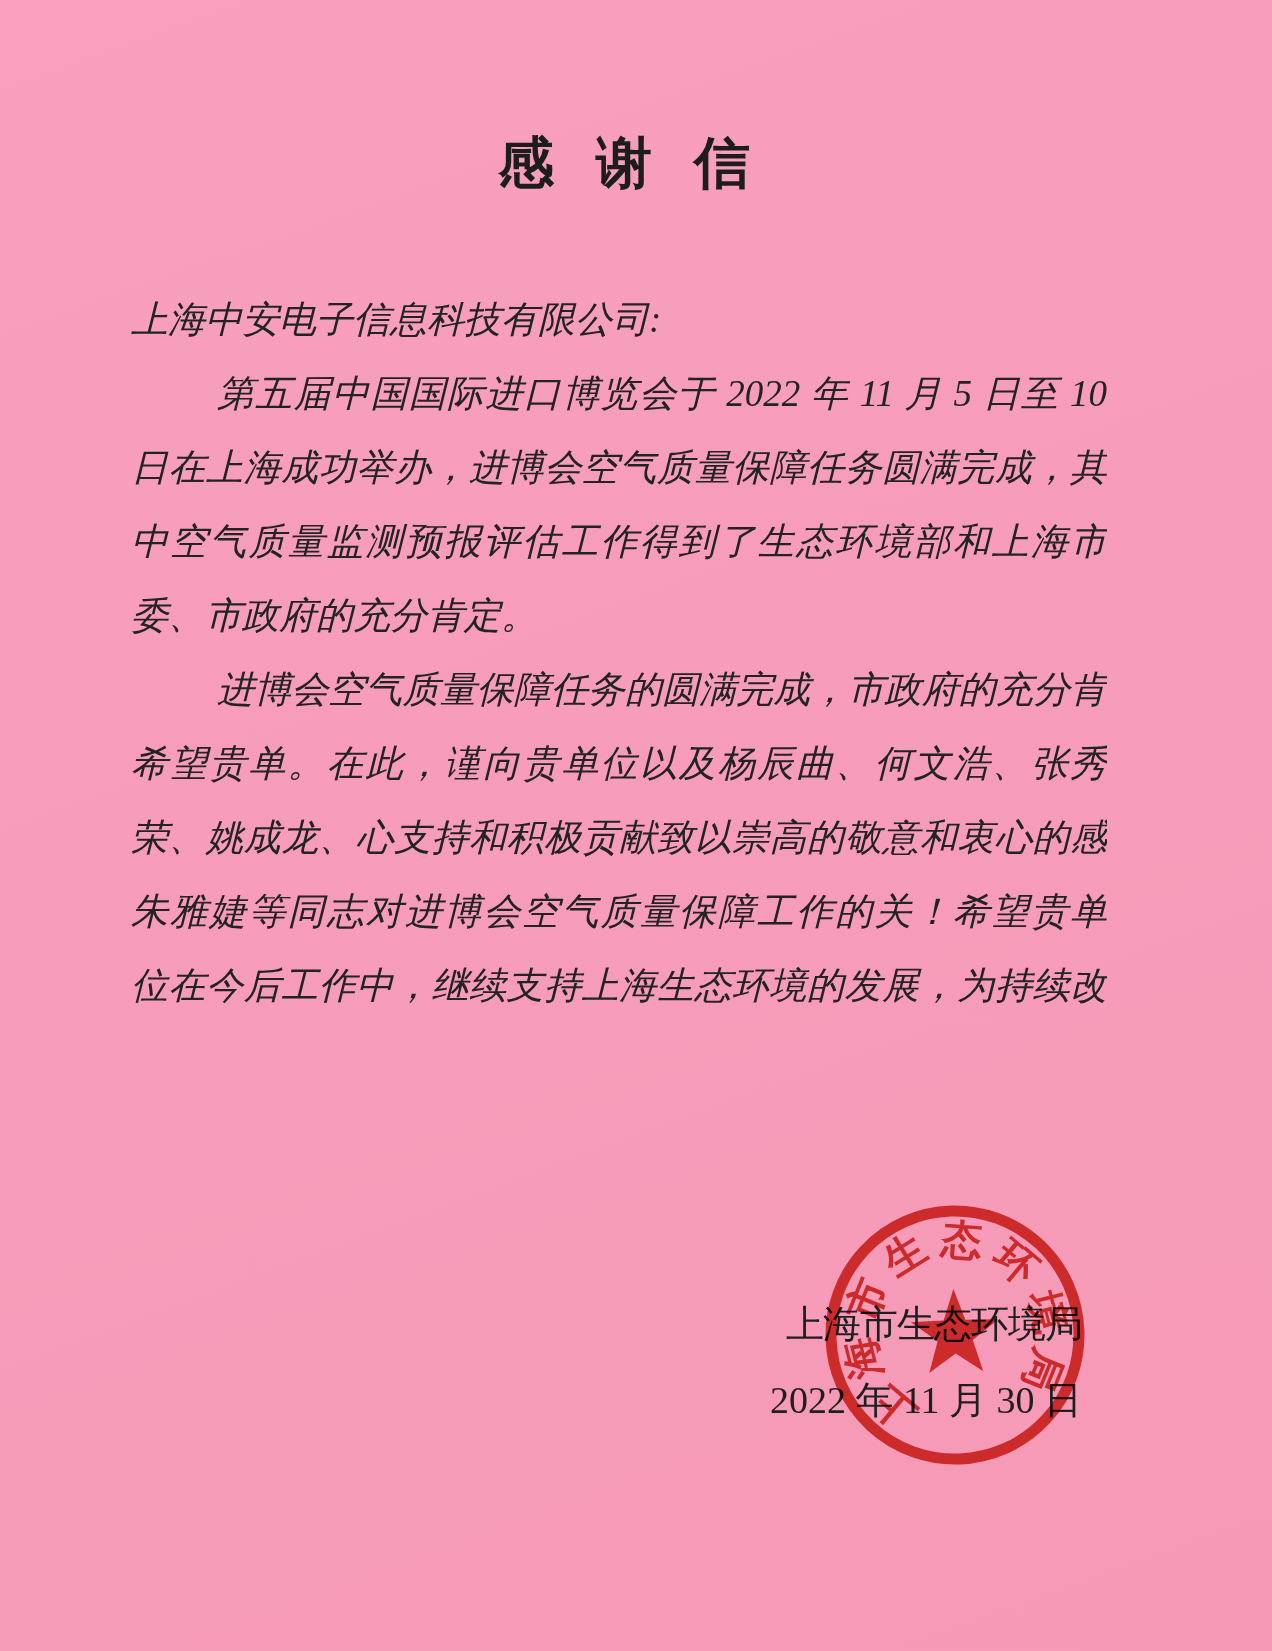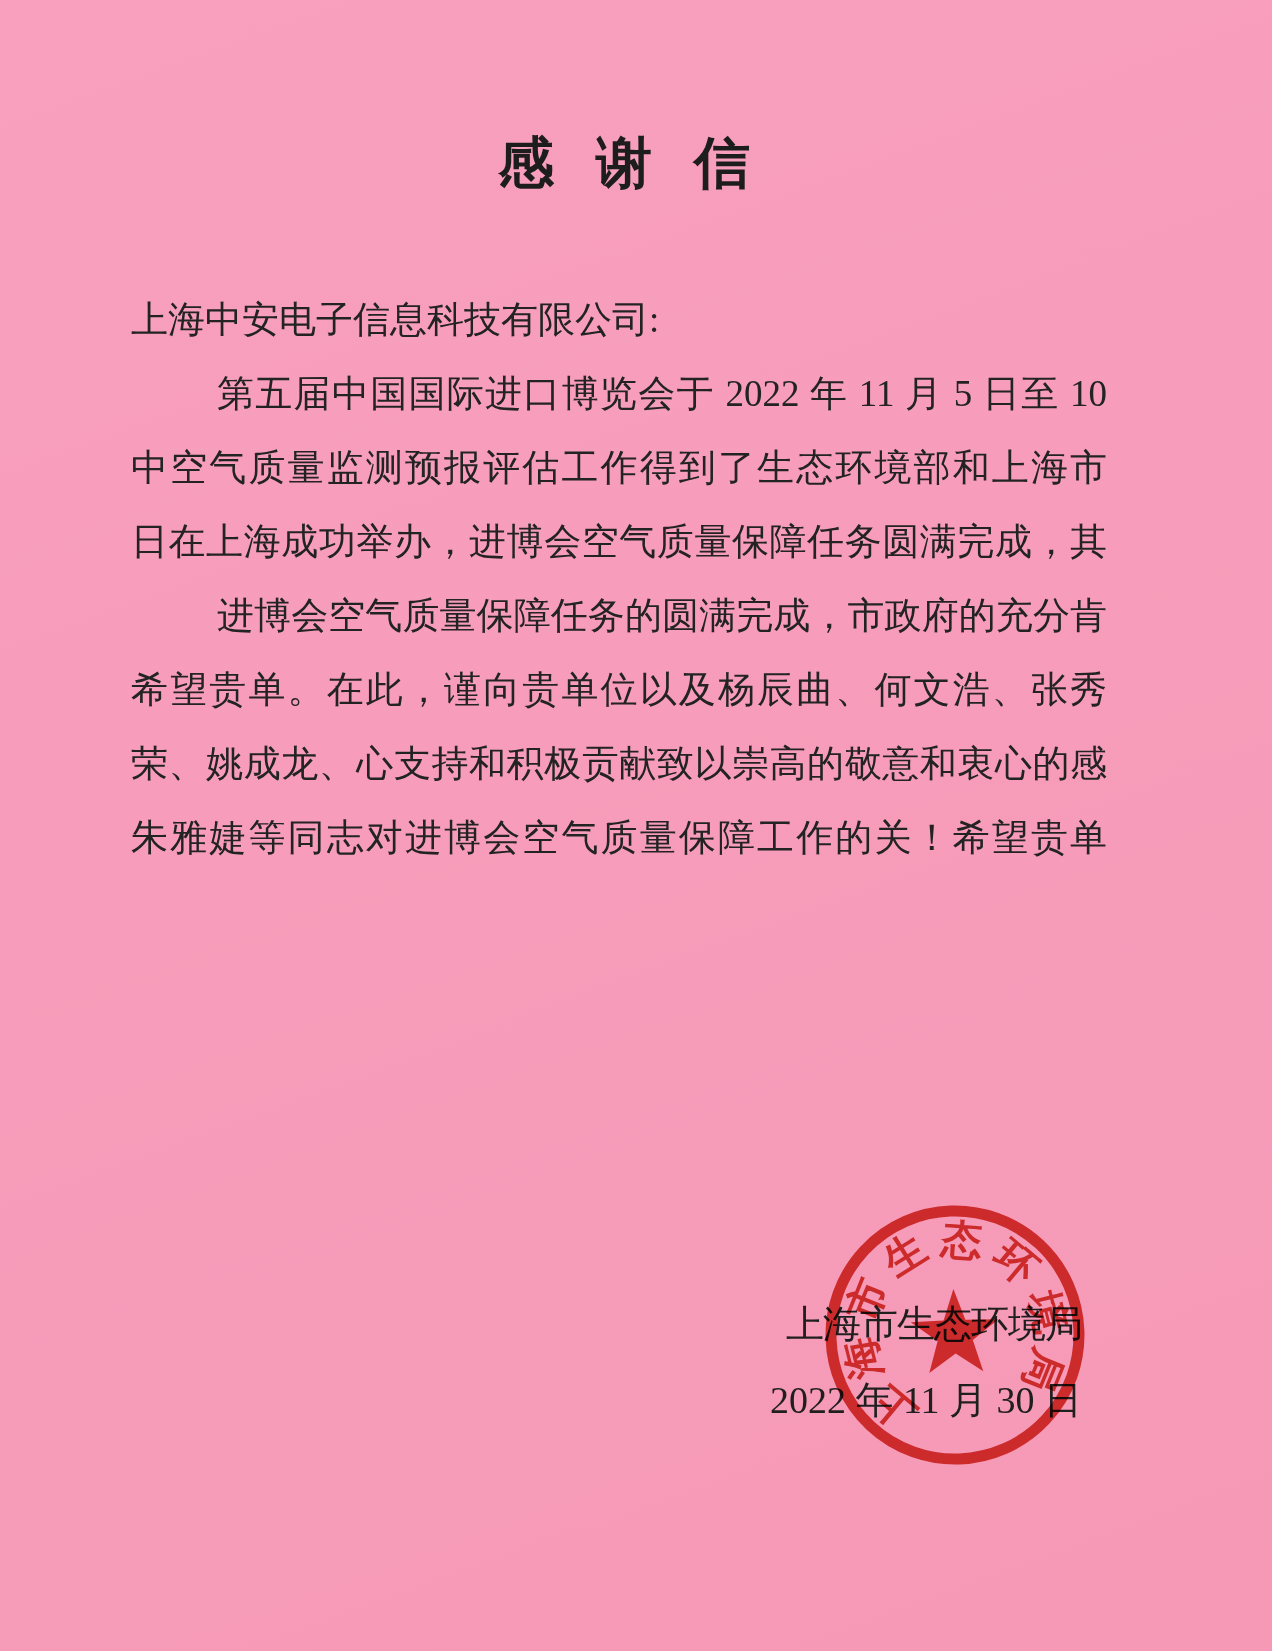--- a/index.html
+++ b/index.html
@@ -32,20 +32,21 @@
     width: 976px;
     font-size: 37px;
     color: #232323;
   }
   .bline {
     height: 74px;
     line-height: 74px;
     text-align: justify;
     text-align-last: justify;
     overflow: hidden;
+    font-style: italic;
   }
   .bline.short { text-align-last: left; }
   .bline.indent { padding-left: 86px; }
   .sig-block {
     position: absolute;
     right: 190px;
     top: 1298px;
     text-align: right;
     color: #1f1f1f;
   }
@@ -89,29 +90,31 @@
 
 <div class="page">
 
   <div class="title">感谢信</div>
 
   <div class="body-block">
     <div class="bline short">上海中安电子信息科技有限公司:</div>
 
     <div>
       <div class="bline indent">第五届中国国际进口博览会于 2022 年 11 月 5 日至 10</div>
+      <div class="bline">日在上海成功举办，进博会空气质量保障任务圆满完成，其</div>
       <div class="bline">中空气质量监测预报评估工作得到了生态环境部和上海市</div>
-      <div class="bline">日在上海成功举办，进博会空气质量保障任务圆满完成，其</div>
+      <div class="bline short">委、市政府的充分肯定。</div>
     </div>
 
     <div>
       <div class="bline indent">进博会空气质量保障任务的圆满完成，市政府的充分肯定</div>
       <div class="bline">希望贵单。在此，谨向贵单位以及杨辰曲、何文浩、张秀</div>
       <div class="bline">荣、姚成龙、心支持和积极贡献致以崇高的敬意和衷心的感谢</div>
       <div class="bline">朱雅婕等同志对进博会空气质量保障工作的关！希望贵单</div>
+      <div class="bline">位在今后工作中，继续支持上海生态环境的发展，为持续改</div>
     </div>
   </div>
 
   <div class="sig-block">
     <div class="sig-name">上海市生态环境局</div>
     <div class="sig-date">2022 年 11 月 30 日</div>
   </div>
 
   <svg class="seal" id="stamp-svg" viewBox="0 0 320 320" xmlns="http://www.w3.org/2000/svg">
     <circle class="seal-ring" cx="160" cy="160" r="124"></circle>

